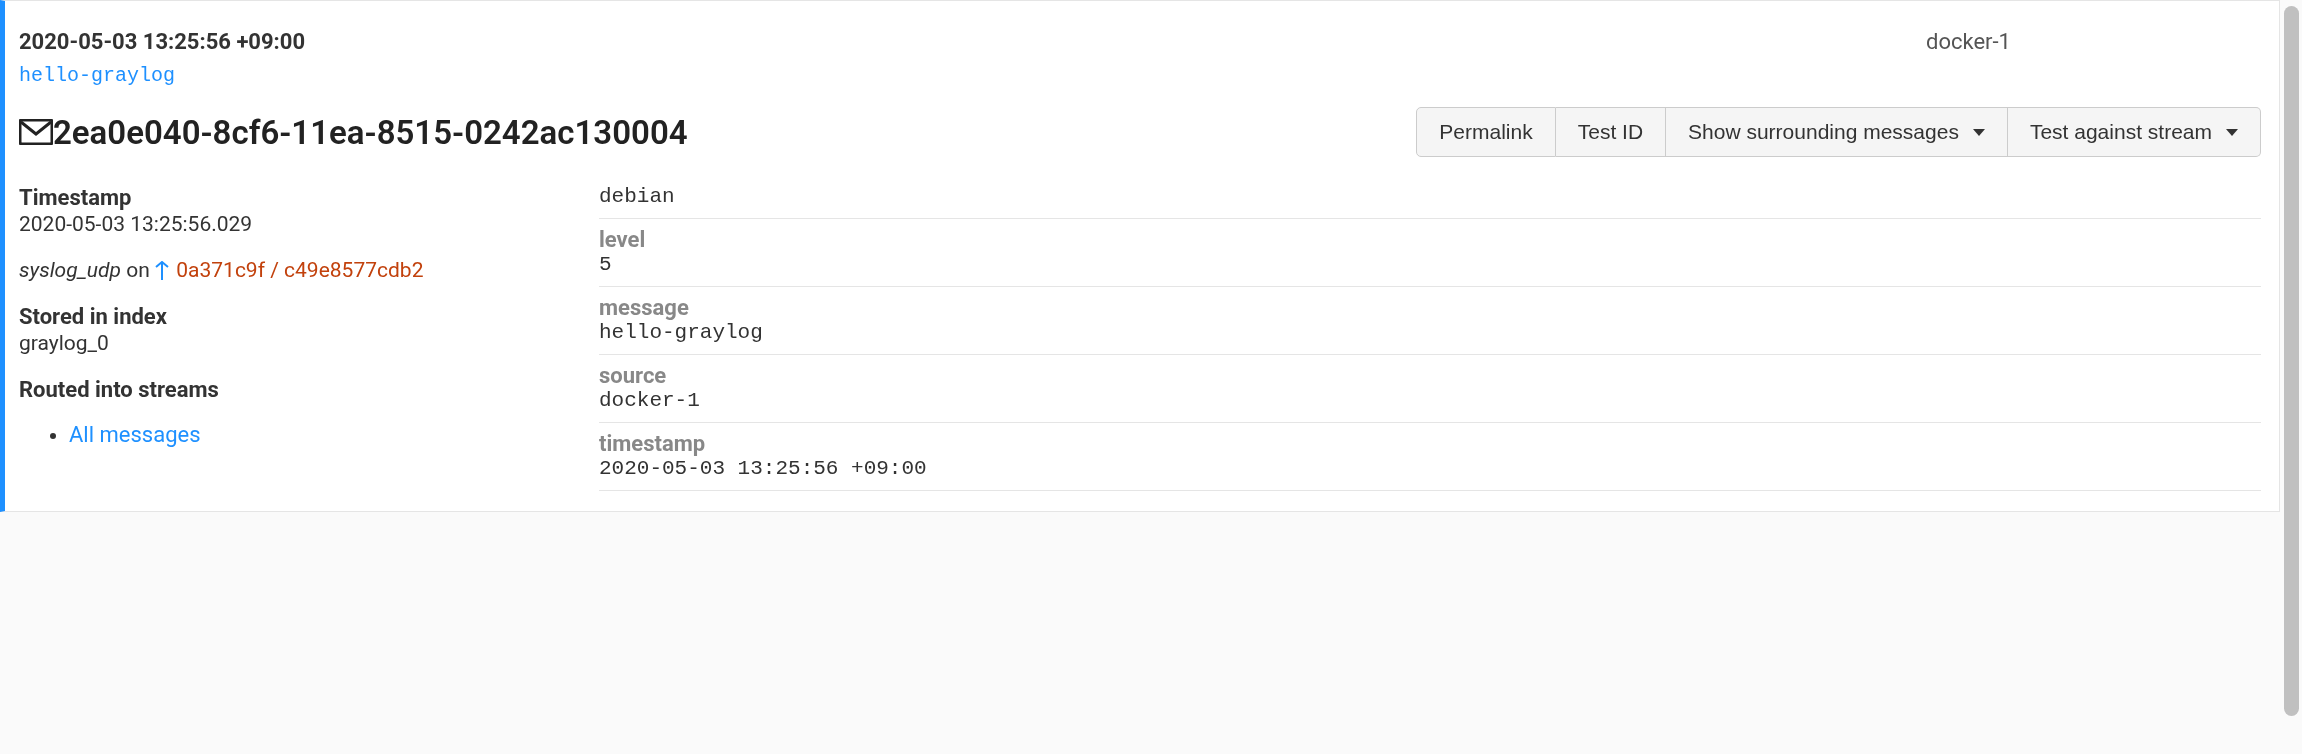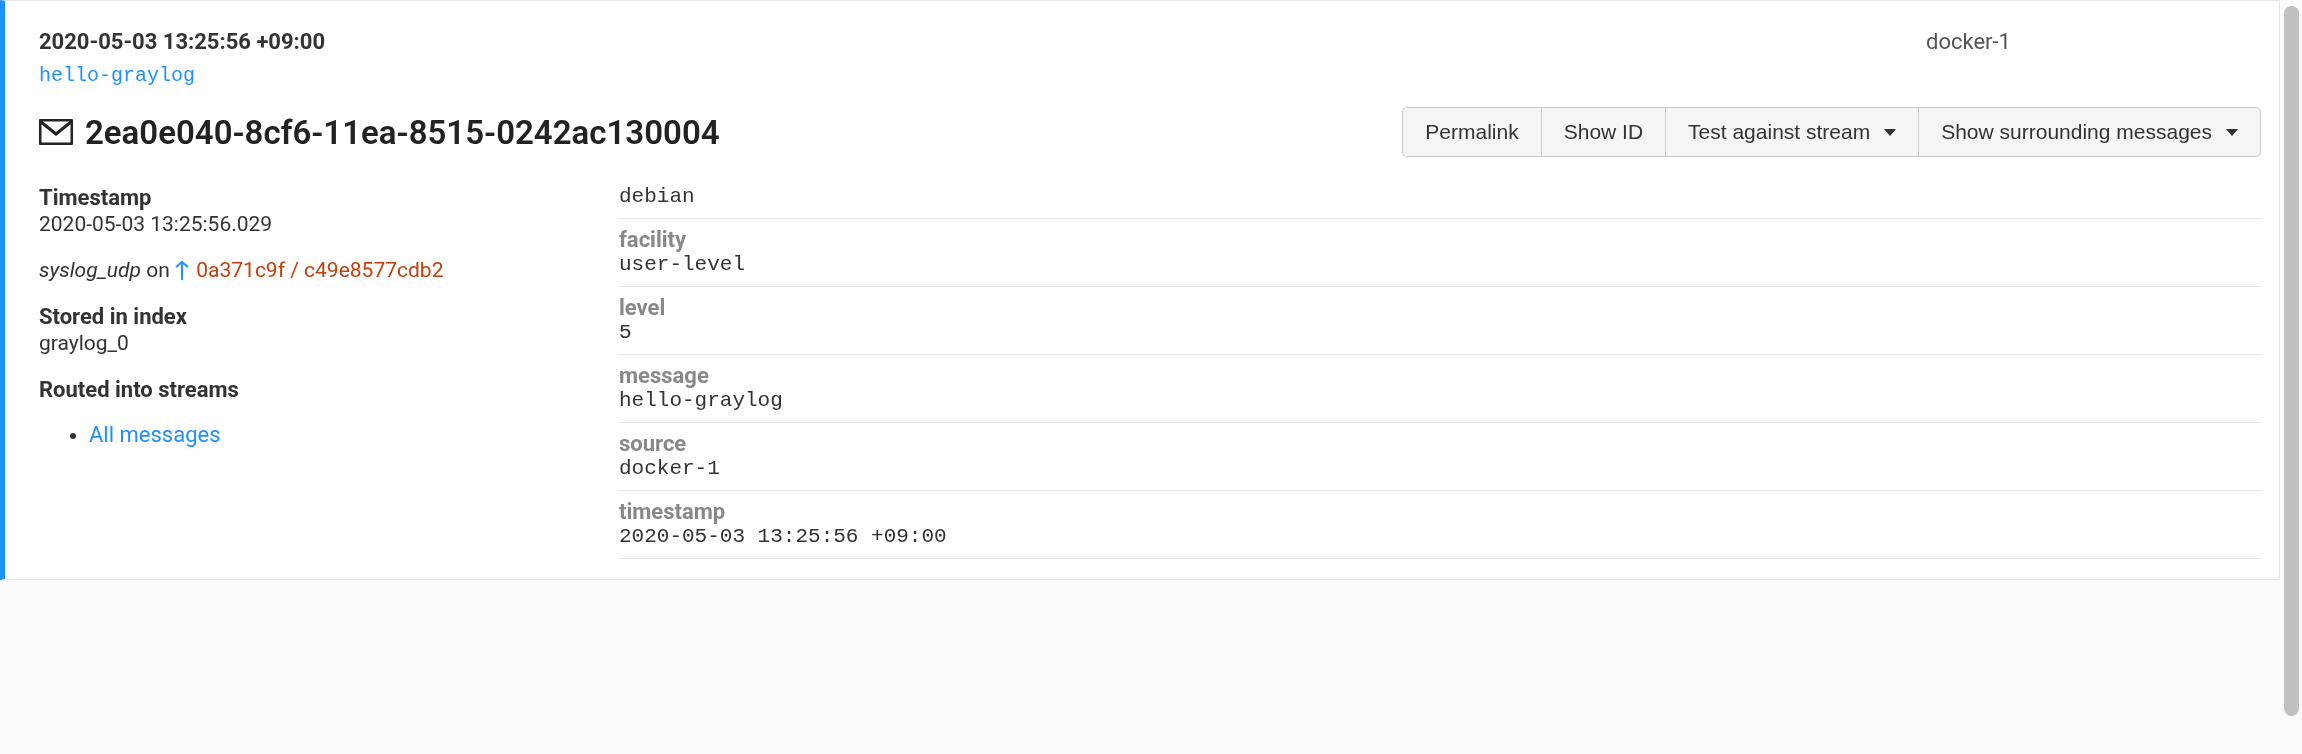--- a/index.html
+++ b/index.html
@@ -28,21 +28,21 @@
       width: 15px;
       height: 710px;
       background: #c0c0c0;
       border-radius: 8px;
     }
     .container {
       background: #fff;
       border: 1px solid #e5e5e5;
       border-left: 5px solid #1e90ff;
       margin: 0 22px 0 0;
-      padding: 28px 18px 20px 34px;
+      padding: 28px 18px 20px 14px;
     }
     .top-row {
       display: flex;
       justify-content: space-between;
       align-items: flex-start;
     }
     .timestamp-header {
       font-weight: 700;
       font-size: 22px;
       color: #333;
@@ -61,21 +61,20 @@
     .title-row {
       display: flex;
       justify-content: space-between;
       align-items: center;
       margin-top: 20px;
       margin-bottom: 28px;
     }
     .title-left {
       display: flex;
       align-items: center;
-      gap: 12px;
     }
     .title-text {
       font-size: 33px;
       font-weight: 600;
       color: #222;
     }
     .envelope-icon {
       display: inline-flex;
       align-items: center;
     }
@@ -205,28 +204,28 @@
           <path d="M2 3 L17 15 L32 3" fill="none" stroke="#222" stroke-width="3"></path>
         </svg>
       </span>
       <span class="title-text">2ea0e040-8cf6-11ea-8515-0242ac130004</span>
     </div>
     <div class="button-group">
       <button class="btn">
         <span>Permalink</span>
       </button>
       <button class="btn">
-        <span>Show ID</span>
+        <span>Test ID</span>
+      </button>
+      <button class="btn">
+        <span>Show surrounding messages</span>
+        <span class="caret"></span>
       </button>
       <button class="btn">
         <span>Test against stream</span>
-        <span class="caret"></span>
-      </button>
-      <button class="btn">
-        <span>Show surrounding messages</span>
         <span class="caret"></span>
       </button>
     </div>
   </div>
 
   <div class="content-row">
     <div class="left-col">
       <div class="meta-block">
         <div class="meta-label">Timestamp</div>
         <div class="meta-value">2020-05-03 13:25:56.029</div>
@@ -250,24 +249,20 @@
           <li><a>All messages</a></li>
         </ul>
       </div>
     </div>
 
     <div class="right-col">
       <div class="field-row">
         <div class="field-value">debian</div>
       </div>
       <div class="field-row">
-        <div class="field-name">facility</div>
-        <div class="field-value">user-level</div>
-      </div>
-      <div class="field-row">
         <div class="field-name">level</div>
         <div class="field-value">5</div>
       </div>
       <div class="field-row">
         <div class="field-name">message</div>
         <div class="field-value">hello-graylog</div>
       </div>
       <div class="field-row">
         <div class="field-name">source</div>
         <div class="field-value">docker-1</div>

